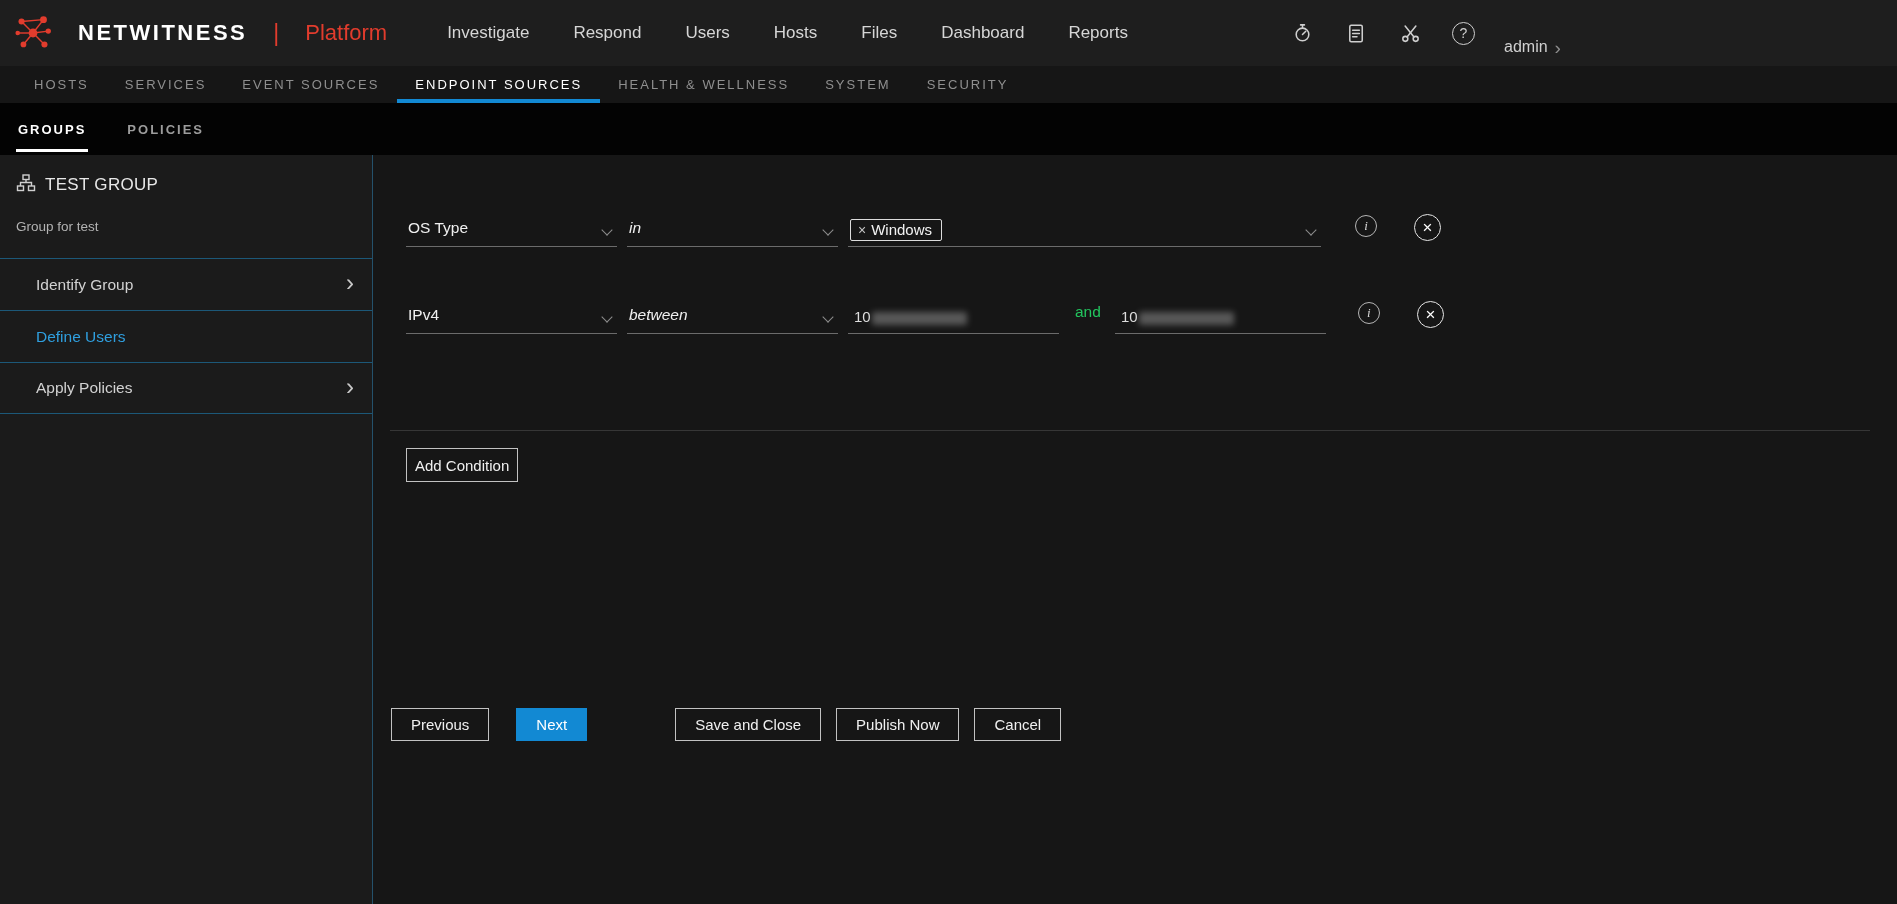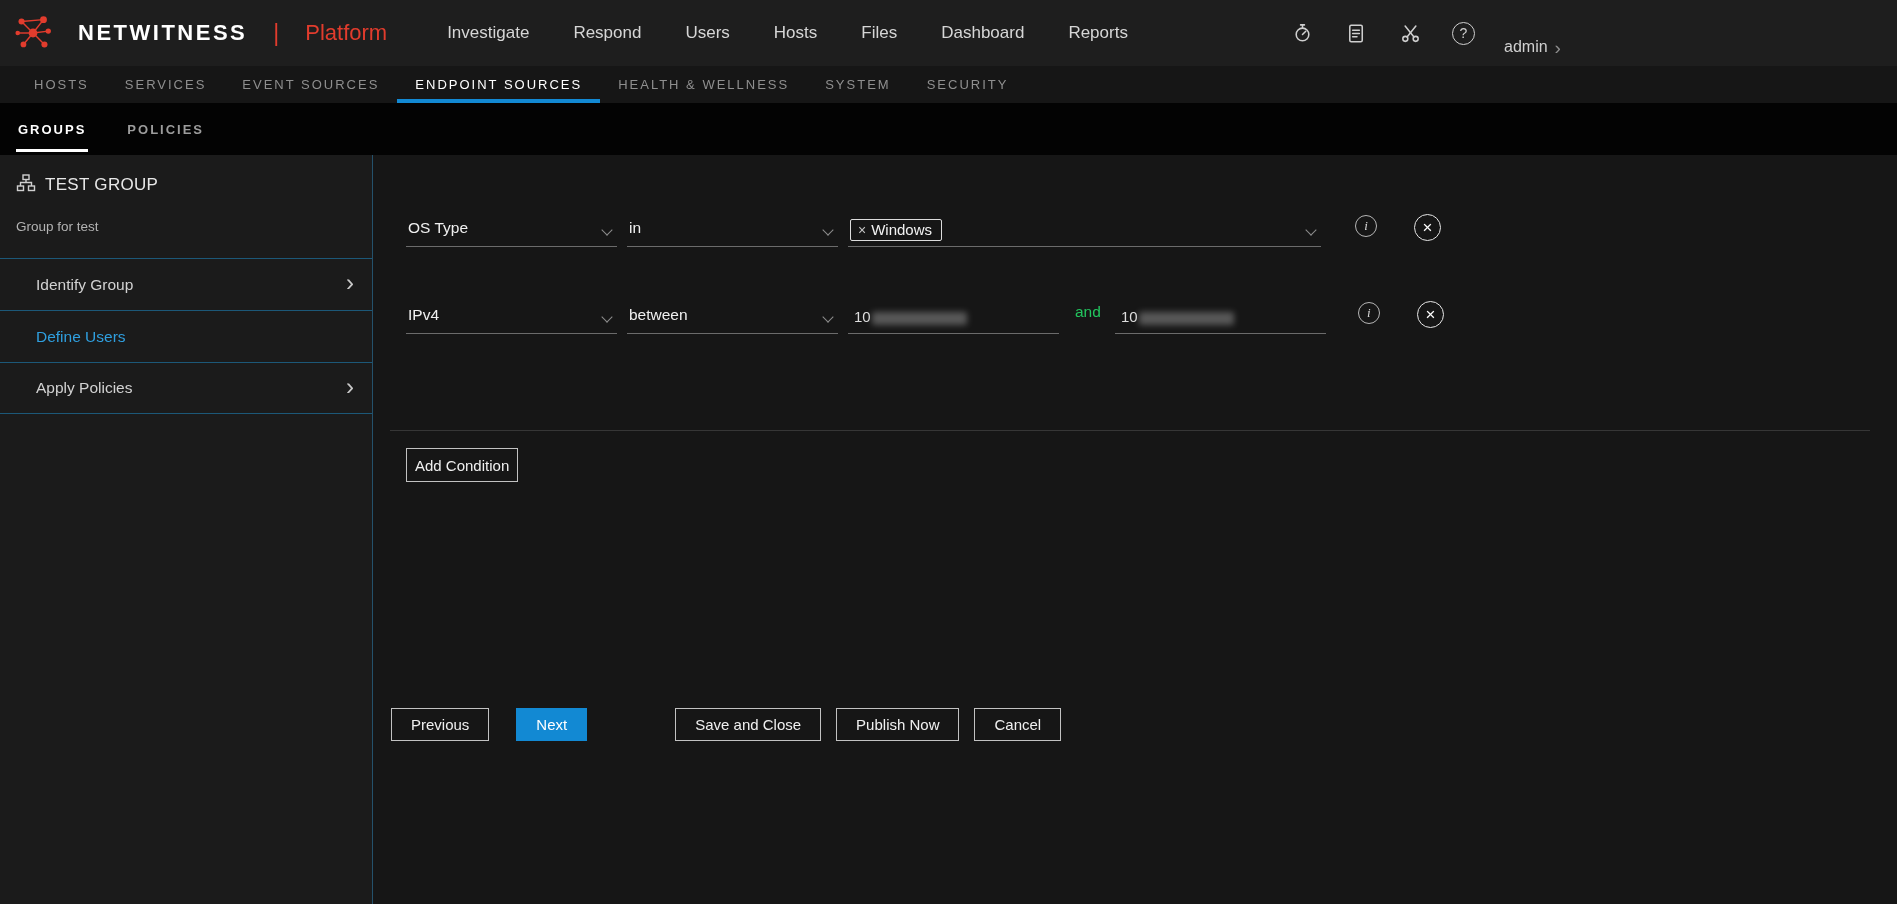--- a/index.html
+++ b/index.html
@@ -53,21 +53,21 @@
   
   .content{flex:1;position:relative;background:#161616;padding:24px 27px 0 17px;}
   .include-row{display:flex;align-items:center;height:40px;font-size:16px;color:#e9e9e9;}
   .uselect{display:flex;align-items:flex-end;justify-content:space-between;border-bottom:1px solid #6b6b6b;cursor:pointer;padding:0 6px 6px 2px;}
   .uselect .val{font-size:15.5px;color:#f0f0f0;}
   .chev{width:8px;height:8px;border-right:1.5px solid #8d8d8d;border-bottom:1.5px solid #8d8d8d;transform:rotate(45deg);margin-bottom:3px;flex:0 0 auto;}
   .include-select{width:96px;height:32px;margin:0 20px 0 36px;}
   .cond-rows{margin-top:30px;padding-left:16px;}
   .cond-row{display:flex;align-items:center;height:40px;margin-bottom:47px;}
   .sel-u{width:211px;height:36px;padding:0 6px 9px 2px;}
-  .sel-op{margin-left:10px;}
+  .sel-op{margin-left:10px;font-style:italic;}
   .value-tags{width:473px;height:36px;margin-left:10px;border-bottom:1px solid #6b6b6b;display:flex;align-items:flex-end;justify-content:space-between;padding:0 6px 5px 2px;cursor:pointer;}
   .value-tags .chev{margin-bottom:7px;}
   .chip{display:flex;align-items:center;gap:5px;border:1px solid #dcdcdc;border-radius:2px;padding:1px 9px 2px 7px;font-size:15px;color:#f2f2f2;}
   .chip-x{font-size:14px;color:#c4c4c4;cursor:pointer;line-height:1;}
   .input-u{width:211px;height:36px;margin-left:10px;border-bottom:1px solid #6b6b6b;display:flex;align-items:flex-end;padding:0 4px 8px 6px;font-size:15px;color:#dedede;cursor:text;}
   .redact{display:inline-block;width:95px;height:13px;background:#9a9a9a;opacity:.5;filter:blur(3px);border-radius:2px;margin-left:1px;}
   .and-label{margin:0 14px 9px 16px;font-size:15.5px;color:#22c55e;}
   .info-btn{width:22px;height:22px;flex:0 0 auto;border:1px solid #b5b5b5;border-radius:50%;margin:0 0 6px 34px;display:flex;align-items:center;justify-content:center;font-family:"Liberation Serif",serif;font-style:italic;font-size:13px;color:#d8d8d8;cursor:pointer;}
   .close-btn{width:27px;height:27px;flex:0 0 auto;border:1.5px solid #e6e6e6;border-radius:50%;margin:0 0 3px 37px;display:flex;align-items:center;justify-content:center;font-size:17px;color:#ffffff;cursor:pointer;line-height:1;}
   .divider{margin-top:94px;border-top:1px solid #363636;}

